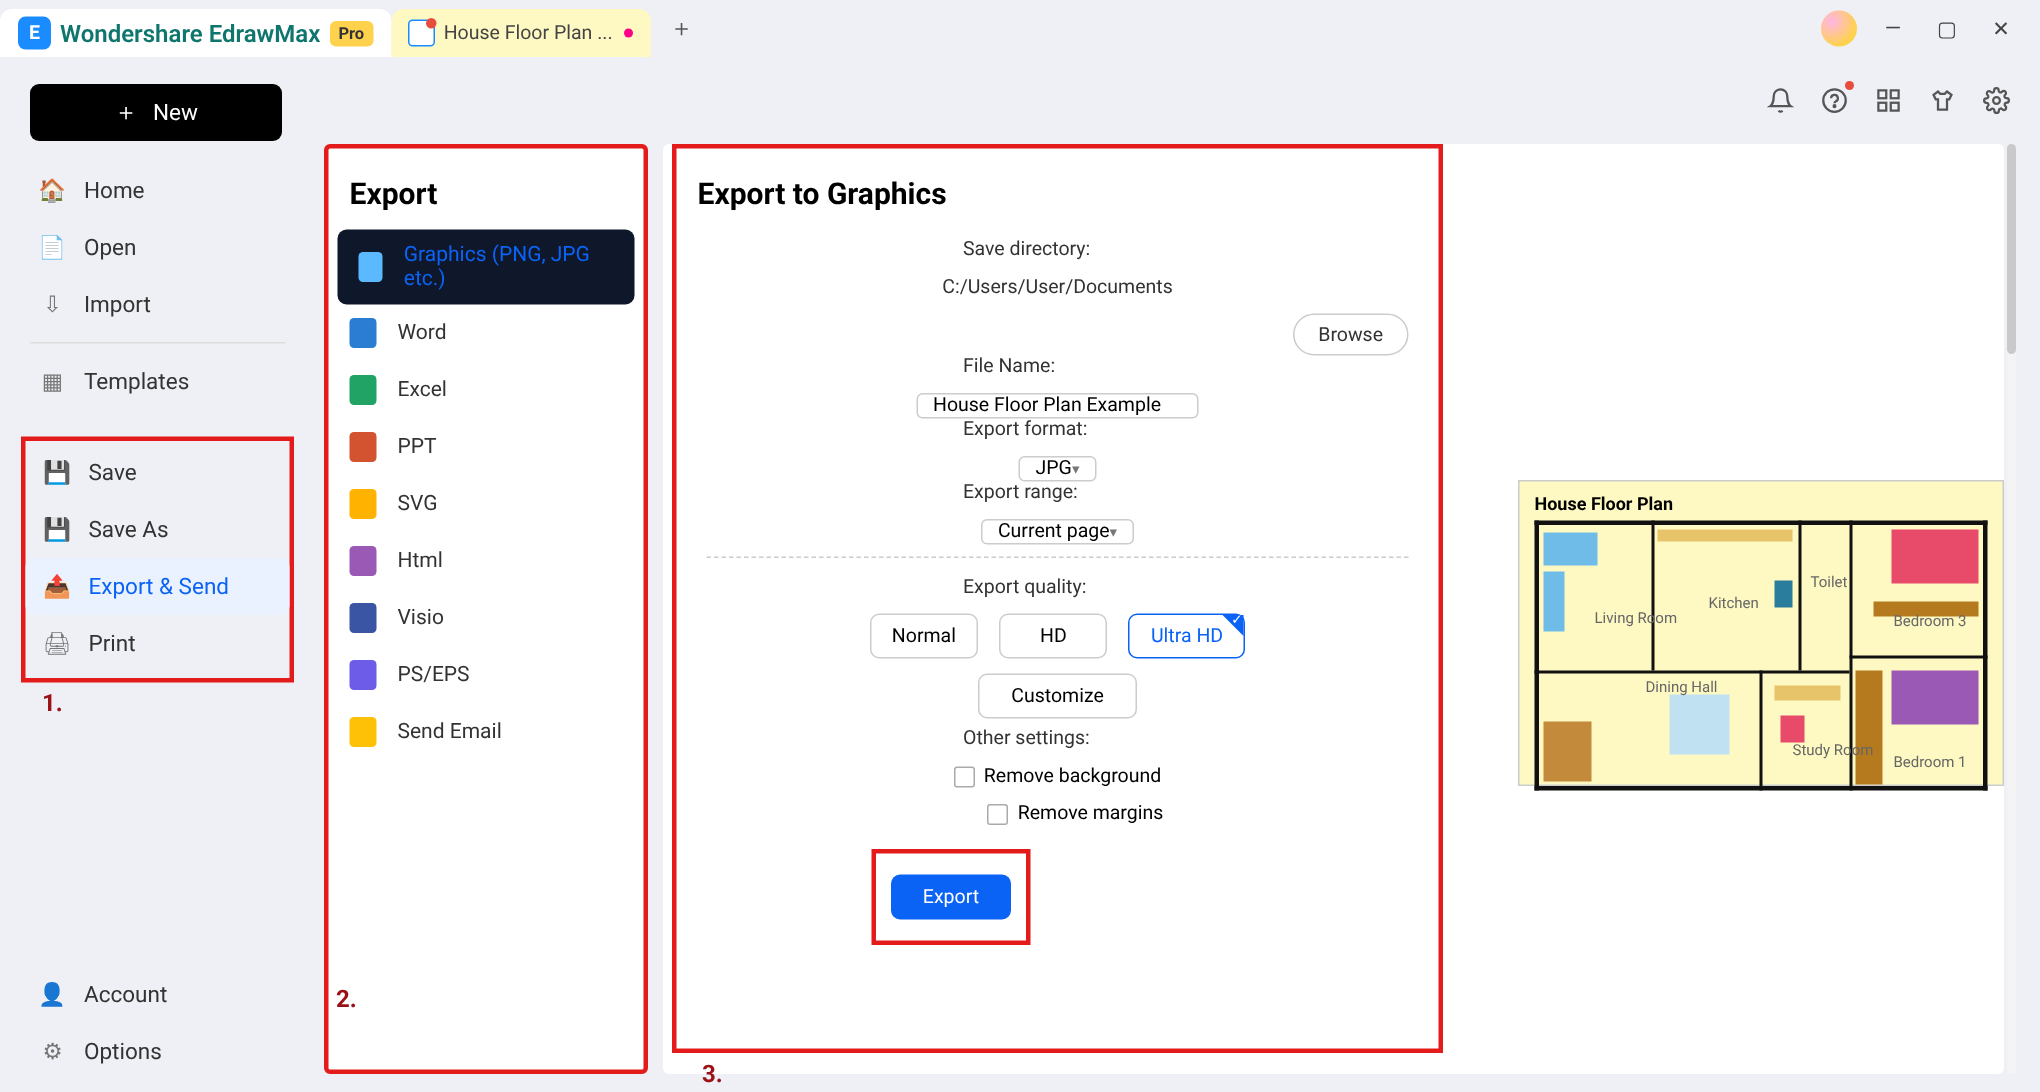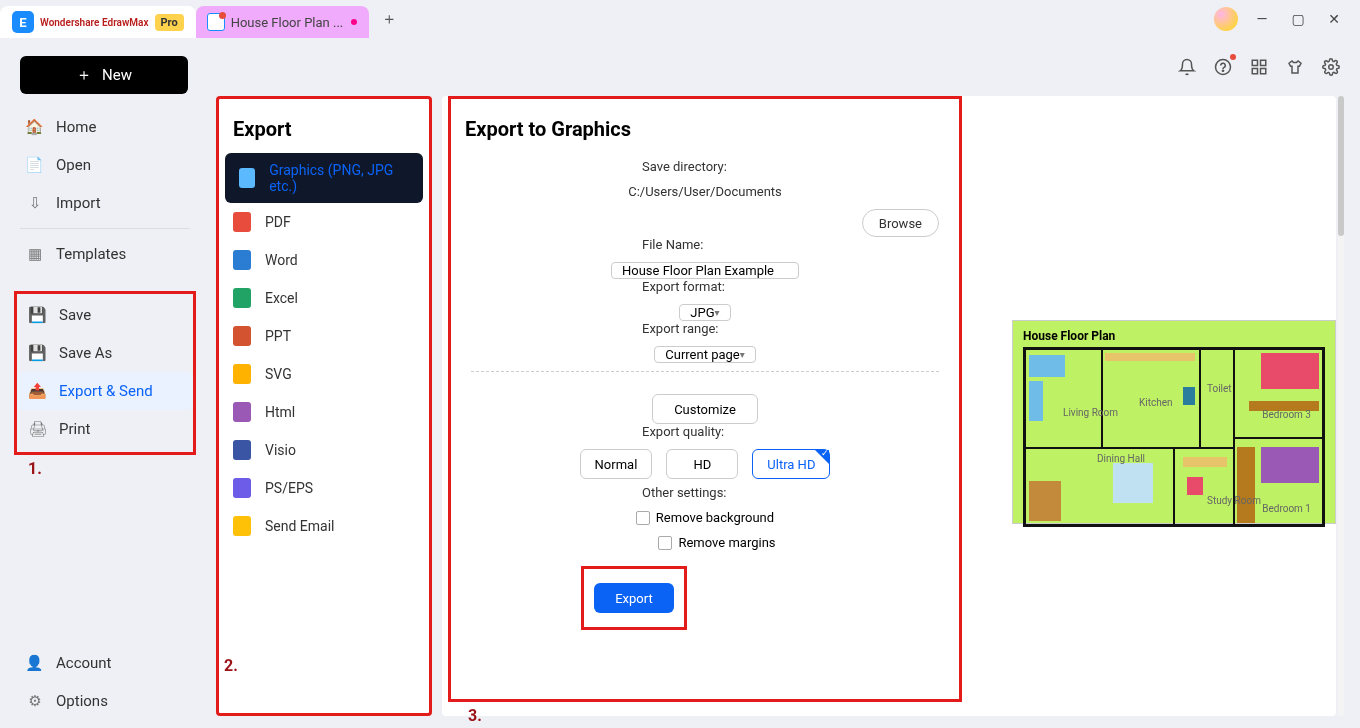--- a/index.html
+++ b/index.html
@@ -58,40 +58,40 @@
 .seg { height:30px; min-width:72px; padding:0 14px; border:1px solid #ccc; border-radius:6px; background:#fff; font-size:13px; display:flex;align-items:center;justify-content:center;cursor:pointer; position:relative;}
 .seg.active { border-color:#0b63f6; color:#0b63f6;}
 .seg.active::after { content:""; position:absolute; top:0; right:0; width:0;height:0;border-left:14px solid transparent; border-top:14px solid #0b63f6;}
 .seg.active::before { content:"✓"; position:absolute; top:-2px; right:1px; color:#fff; font-size:9px; z-index:2;}
 .cust-btn { height:30px; width:106px; border:1px solid #ccc; border-radius:6px; background:#fff; font-size:13px; cursor:pointer;}
 .chk { width:14px;height:14px;border:1px solid #aaa; border-radius:2px; display:inline-block; margin-right:6px;}
 .export-btn-wrap { border:3px solid #e31b1b; display:inline-block; padding:14px 10px; margin-left:110px; margin-top:16px;}
 .export-btn { width:80px; height:30px; background:#0b63f6; color:#fff; border:none; border-radius:6px; font-size:13px; cursor:pointer;}
 
 
-.preview { position:absolute; right:0px; top:224px; width:324px; height:204px; border:1px solid #ccc; background:#bef264; padding:8px 10px; }
+.preview { position:absolute; right:0px; top:224px; width:324px; height:204px; border:1px solid #ccc; background:#fef9c3; padding:8px 10px; }
 .preview-title { font-size:12px; font-weight:bold; margin-bottom:4px;}
 .preview-canvas { position:relative; width:100%; height:180px; }
 .wall { position:absolute; background:#111; }
 .room-lbl { position:absolute; font-size:10px; color:#666; }
 .furn { position:absolute; }
 
 .scrollbar { position:absolute; right:16px; top:96px; width:6px; bottom:12px; background:#f4f4f4; border-radius:3px;}
 .scrollbar .thumb { position:absolute; left:0; right:0; top:0; height:140px; background:#c9c9c9; border-radius:3px;}
 </style>
 </head>
 <body>
 
 <div class="titlebar">
   <div class="tab active">
     <div class="logo-sq">E</div>
-    <span style="font-size:10px;font-weight:600;color:#b91c1c;">Wondershare EdrawMax</span>
+    <span style="font-size:16px;font-weight:600;color:#0f766e;">Wondershare EdrawMax</span>
     <span class="pro-badge">Pro</span>
   </div>
-  <div class="tab" style="background:#f0abfc;padding-left:11px;">
+  <div class="tab" style="background:#fef9c3;padding-left:11px;">
     <div class="doc-icon"></div>
     <span style="font-size:13px;color:#444;">House Floor Plan ...</span>
     <span class="dot"></span>
   </div>
   <div class="newtab-btn">＋</div>
   <div class="window-ctrls">
     <div class="avatar"></div>
     <div class="win-btn">—</div>
     <div class="win-btn">▢</div>
     <div class="win-btn">✕</div>
@@ -190,24 +190,20 @@
   </div>
 </div>
 
 <div class="middle redbox">
   <h2>Export</h2>
   <div class="fmt-item selected">
       <span class="fmt-icon" style="background:#5ab9ff;"></span>
       <span>Graphics (PNG, JPG etc.)</span>
     </div>
   <div class="fmt-item">
-      <span class="fmt-icon" style="background:#e74c3c;"></span>
-      <span>PDF</span>
-    </div>
-  <div class="fmt-item">
       <span class="fmt-icon" style="background:#2b7cd3;"></span>
       <span>Word</span>
     </div>
   <div class="fmt-item">
       <span class="fmt-icon" style="background:#21a366;"></span>
       <span>Excel</span>
     </div>
   <div class="fmt-item">
       <span class="fmt-icon" style="background:#d35230;"></span>
       <span>PPT</span>
@@ -257,31 +253,31 @@
           </div>
       </div>
       <div class="row">
         <span class="lbl">Export range:</span>
         <div class="select">
             <span>Current page</span>
             <span class="caret">▾</span>
           </div>
       </div>
       <div class="dashed"></div>
-      <div class="row">
-        <span class="lbl"></span>
-        <button class="cust-btn">Customize</button>
-      </div>
       <div class="row">
         <span class="lbl">Export quality:</span>
         <div class="seg-group">
           <div class="seg">Normal</div>
           <div class="seg">HD</div>
           <div class="seg active">Ultra HD</div>
         </div>
+      </div>
+      <div class="row">
+        <span class="lbl"></span>
+        <button class="cust-btn">Customize</button>
       </div>
       <div class="row" style="margin-top:6px;">
         <span class="lbl">Other settings:</span>
         <label style="font-size:13px;display:flex;align-items:center;">
             <span class="chk"></span>
             <span>Remove background</span>
           </label>
         <label style="font-size:13px;display:flex;align-items:center;margin-left:24px;">
             <span class="chk"></span>
             <span>Remove margins</span>
@@ -320,21 +316,21 @@
       <div class="furn" style="left:6px;top:134px;width:32px;height:40px;background:#c48a3b;"></div>
       <div class="furn" style="left:160px;top:110px;width:44px;height:10px;background:#e7c46a;"></div>
       <div class="furn" style="left:164px;top:130px;width:16px;height:18px;background:#e84b6a;"></div>
       <div class="furn" style="right:6px;top:100px;width:58px;height:36px;background:#9b59b6;"></div>
       <div class="furn" style="left:214px;top:100px;width:18px;height:76px;background:#b57a1e;"></div>
 
       <span class="room-lbl" style="left:40px;top:60px;">Living Room</span>
       <span class="room-lbl" style="left:116px;top:50px;">Kitchen</span>
       <span class="room-lbl" style="left:184px;top:36px;">Toilet</span>
       <span class="room-lbl" style="left:74px;top:106px;">Dining Hall</span>
-      <span class="room-lbl" style="left:184px;top:148px;text-align:center;">Study Room</span>
+      <span class="room-lbl" style="left:172px;top:148px;text-align:center;">Study Room</span>
       <span class="room-lbl" style="right:14px;top:62px;">Bedroom 3</span>
       <span class="room-lbl" style="right:14px;top:156px;">Bedroom 1</span>
     </div>
   </div>
 </div>
 
 <div class="scrollbar">
     <div class="thumb"></div>
   </div>
 

